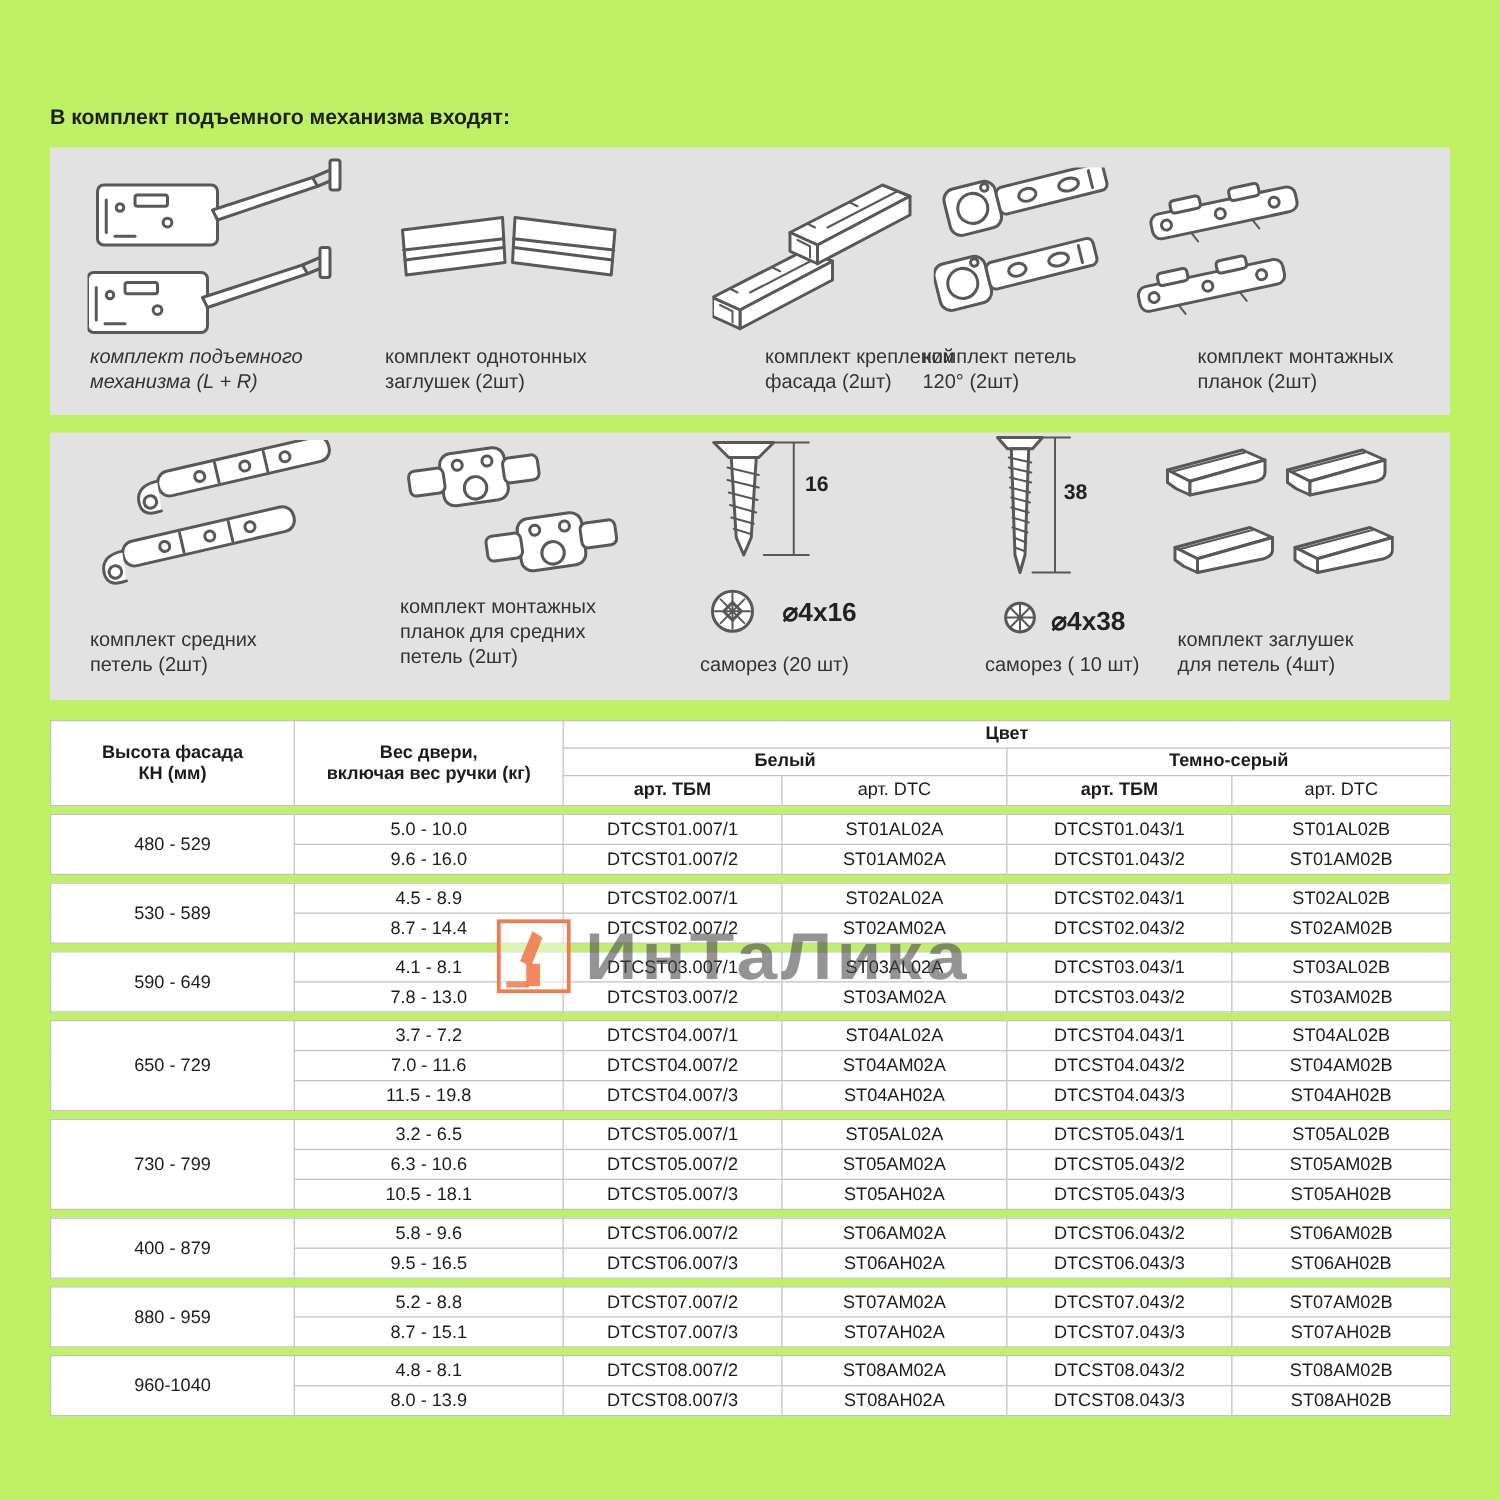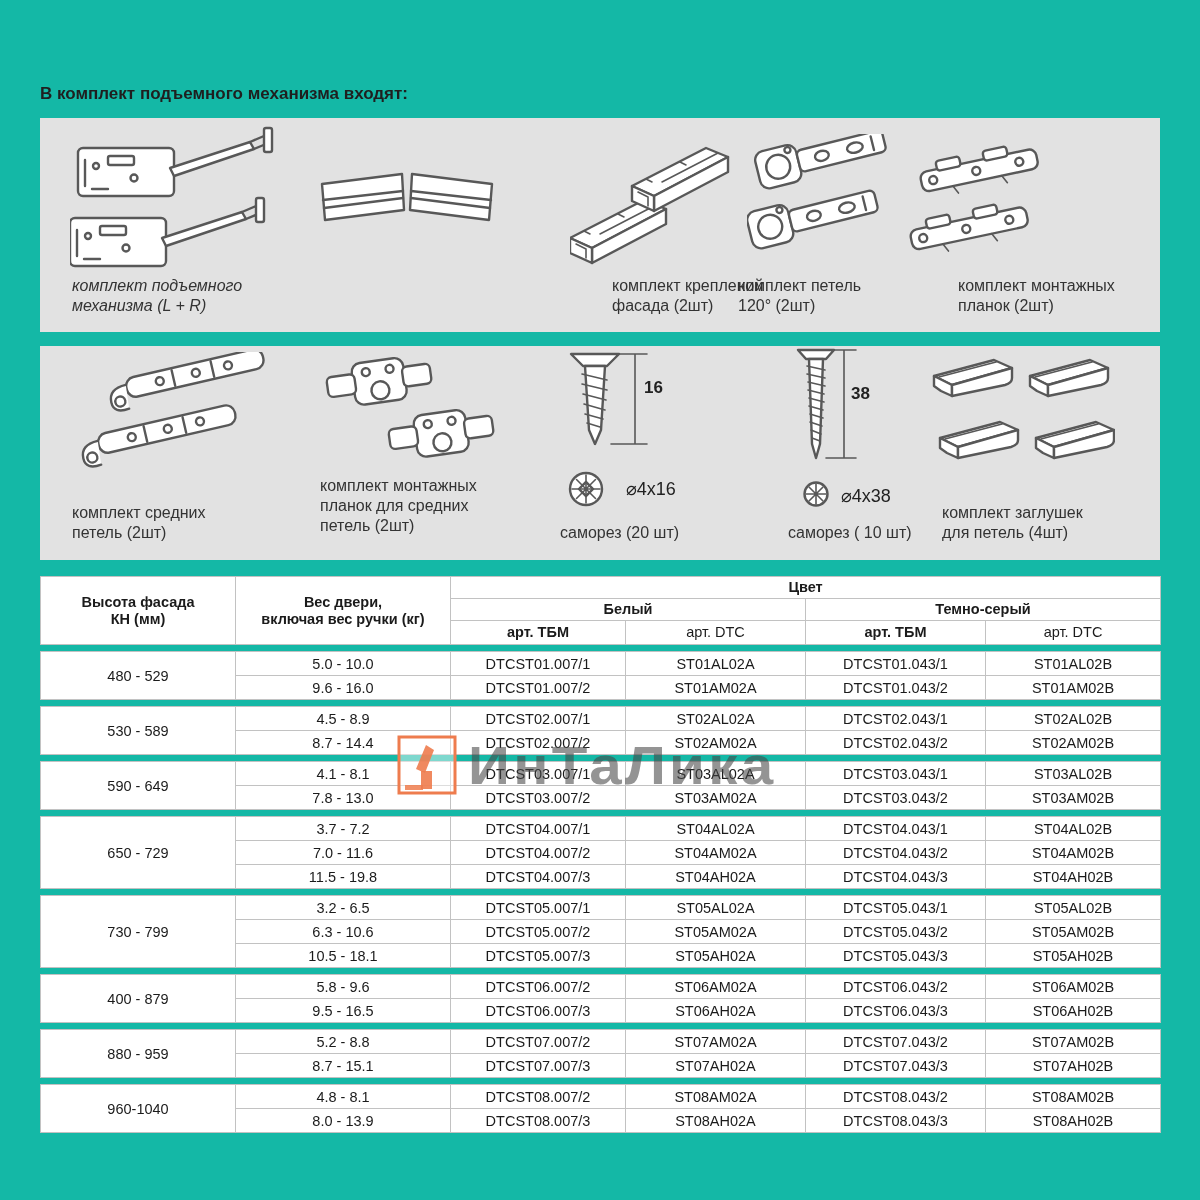--- a/index.html
+++ b/index.html
@@ -1,34 +1,34 @@
 <!DOCTYPE html>
 <html><head>
 <meta charset="utf-8">
 <style>
   html,body{margin:0;padding:0;background:#fff;}
-  #page{position:relative;width:1200px;height:1200px;background:#14b8a6;overflow:hidden;
+  #page{position:relative;width:1200px;height:1200px;background:#bef264;overflow:hidden;
         font-family:"Liberation Sans",sans-serif;}
   .heading{position:absolute;left:40px;top:84px;font-size:17px;font-weight:700;color:#1f1f1f;}
 
   .band{position:absolute;left:40px;width:1120px;height:214px;background:#e2e2e2;}
   .band1{top:118px;}
   .band2{top:346px;}
   .b-item{position:absolute;top:0;height:214px;}
   .b-item svg{position:absolute;}
   .caption{position:absolute;font-size:16px;line-height:20px;color:#333;white-space:pre-line;}
 
   svg.sketch line,svg.sketch path,svg.sketch polygon,svg.sketch rect,
   svg.sketch circle,svg.sketch ellipse{
     stroke:#585858;stroke-width:2.4;fill:#fff;stroke-linejoin:round;stroke-linecap:round;}
   svg.sketch .thin{stroke-width:1.6;fill:none;}
   svg.sketch .nofill{fill:none;}
 
   .dim-label{position:absolute;font-size:17px;font-weight:600;color:#222;}
-  .dia-label{position:absolute;font-size:18px;font-weight:400;color:#222;}
+  .dia-label{position:absolute;font-size:21px;font-weight:700;color:#222;}
 
   #table-area{position:absolute;left:40px;top:576px;width:1120px;}
   #table-area table{border-collapse:collapse;table-layout:fixed;width:1120px;background:#fff;}
   #table-area td{border:1px solid #c2c2c2;text-align:center;vertical-align:middle;
     color:#1b1b1b;font-size:14.5px;padding:0;overflow:hidden;}
   .hdr td{font-weight:700;line-height:17px;white-space:pre-line;}
   .hdr tr:nth-child(-n+2){height:22px;}
   .hdr tr:nth-child(3){height:24px;}
   .hdr td.gray{color:#a8a8a8;font-weight:400;}
   table.grp{margin-top:6px;}
@@ -75,20 +75,22 @@
 
     <div class="b-item" style="left:264px;width:220px;">
       <svg class="sketch" style="left:14px;top:44px;" width="180" height="92" viewBox="0 0 180 92">
         <polygon points="4,22 84,12 86,48 7,58"></polygon>
         <line x1="5" y1="38" x2="85" y2="29"></line>
         <line x1="6" y1="46" x2="85" y2="36"></line>
         <polygon points="94,12 174,22 171,58 92,48"></polygon>
         <line x1="93" y1="29" x2="173" y2="38"></line>
         <line x1="93" y1="36" x2="172" y2="46"></line>
       </svg>
+      <span class="caption" style="left:4px;top:158px;">комплект однотонных
+заглушек (2шт)</span>
     </div>
 
     <div class="b-item" style="left:528px;width:210px;">
       <svg class="sketch" style="left:2px;top:22px;" width="165" height="128" viewBox="0 0 165 128">
         <defs>
             <g id="ch">
           <polygon points="0,46 74,8 96,17 22,56"></polygon>
           <polygon points="22,56 96,17 96,32 22,71"></polygon>
           <polygon points="0,46 0,61 22,71 22,56"></polygon>
           <path class="thin" d="M6 52 L16 57 L16 66"></path>

